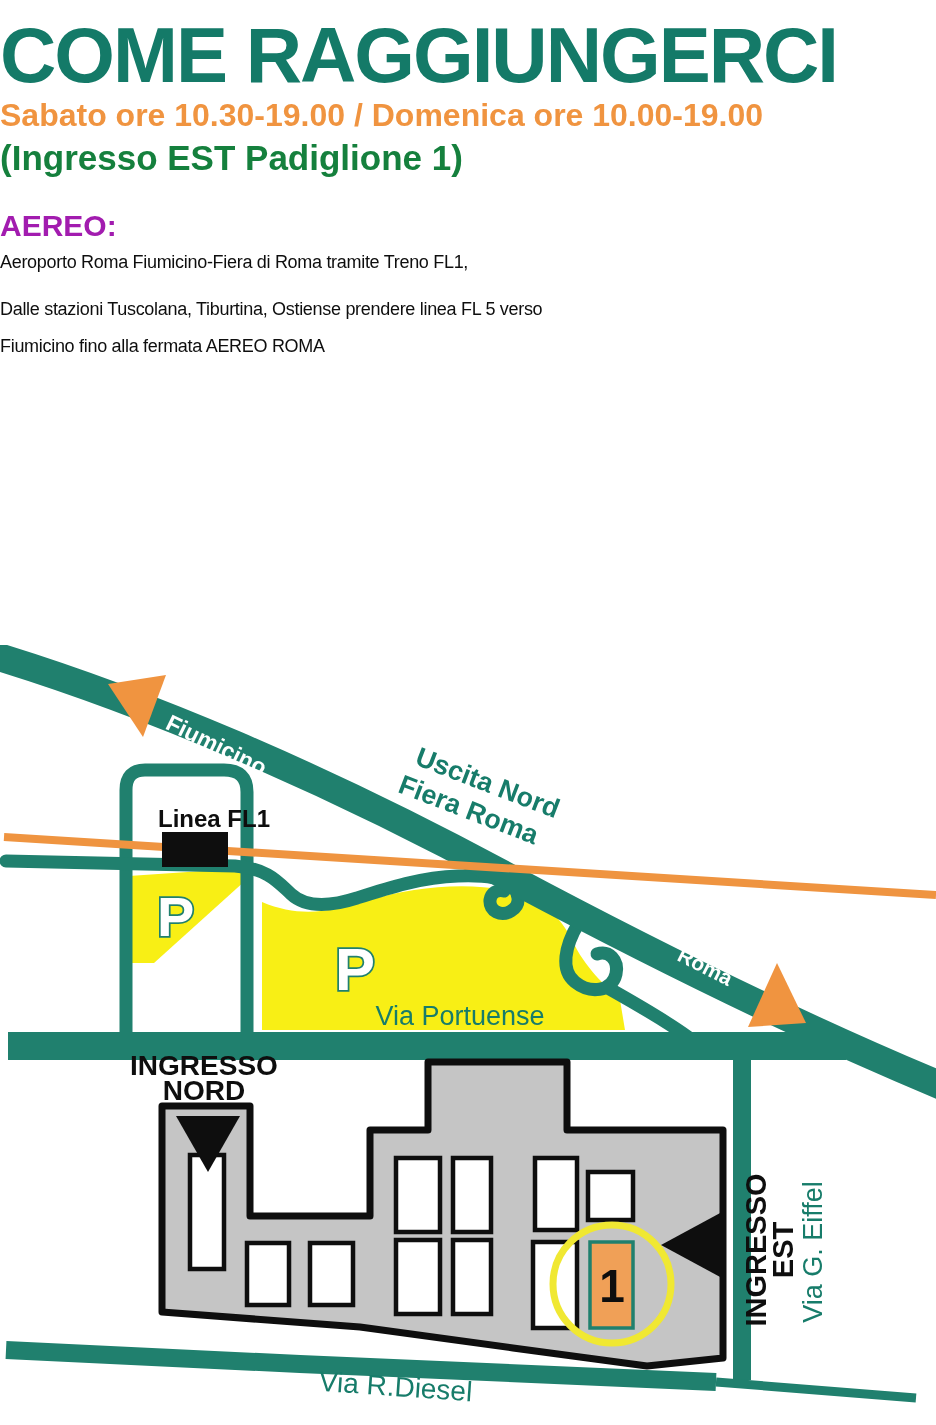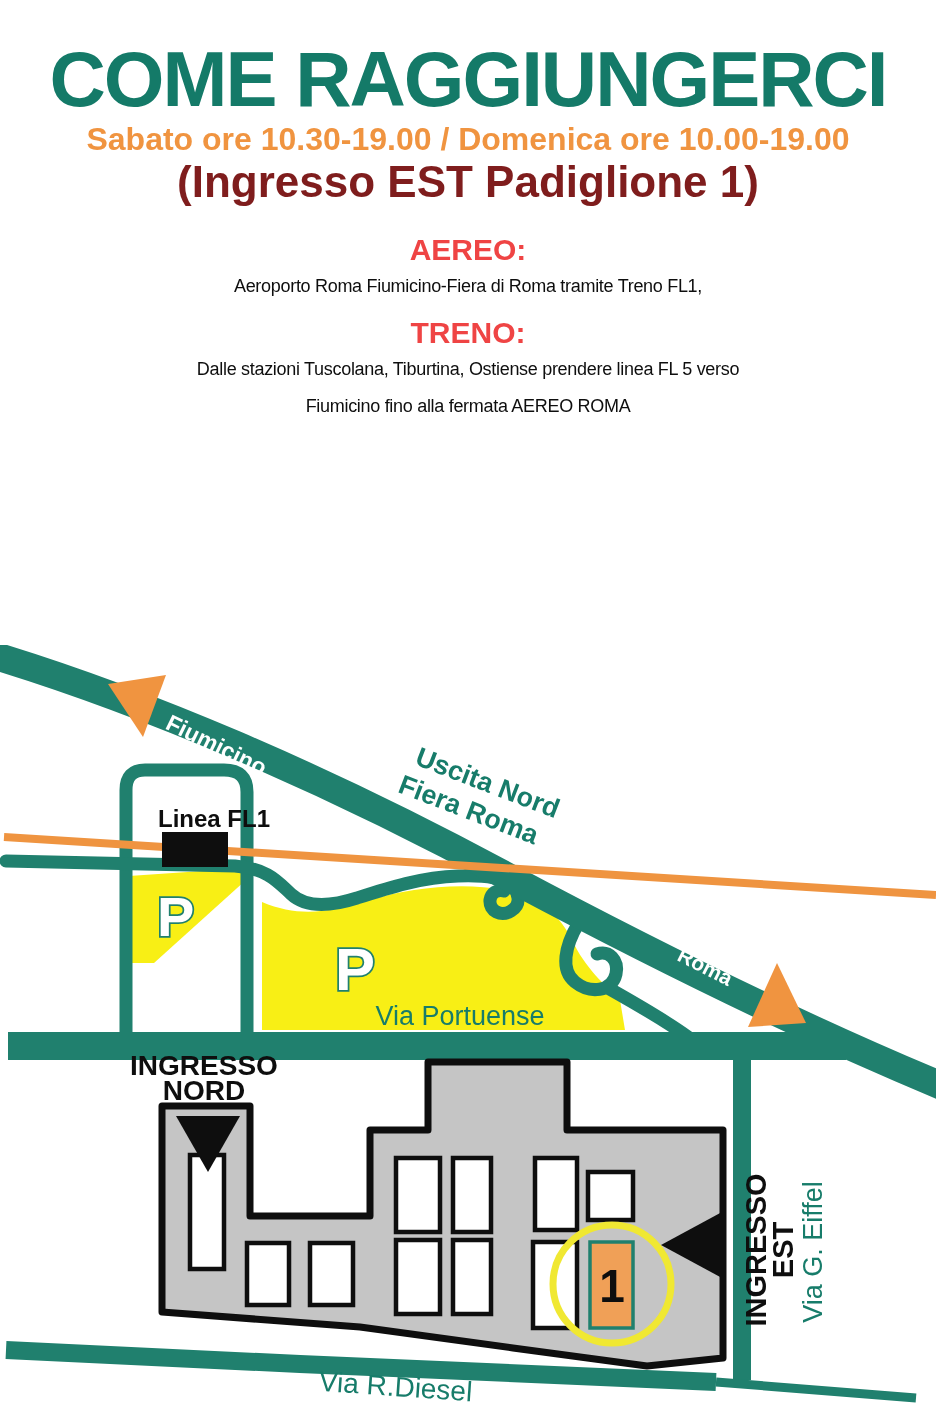--- a/index.html
+++ b/index.html
@@ -1,45 +1,44 @@
 <!DOCTYPE html>
 <html><head>
 <meta charset="utf-8">
 <style>
   html,body{margin:0;padding:0;background:#ffffff;}
   body{width:936px;height:1425px;position:relative;overflow:hidden;
        font-family:"Liberation Sans",sans-serif;-webkit-font-smoothing:antialiased;}
-  .top{position:absolute;top:0;left:0;width:936px;text-align:center;margin-top:24px;}
+  .top{position:absolute;top:0;left:0;width:936px;text-align:left;}
   .title{margin-top:14px;font-size:78px;font-weight:bold;letter-spacing:-2px;
          color:#147a68;line-height:82px;}
   .hours{margin-top:2px;font-size:32px;font-weight:bold;color:#f09440;line-height:34px;}
-  .entrance{margin-top:2px;font-size:44px;font-weight:bold;color:#7f1d1d;line-height:48px;}
+  .entrance{margin-top:2px;font-size:35px;font-weight:bold;color:#15803d;line-height:48px;}
   .sec{margin-top:10px;}
-  .sec-head{font-size:30px;font-weight:bold;color:#ef4444;line-height:36px;}
+  .sec-head{font-size:30px;font-weight:bold;color:#a21caf;line-height:36px;}
   .sec-line{font-size:18px;color:#0e0e0e;line-height:37px;letter-spacing:-0.3px;}
   #mapsvg{position:absolute;left:0;top:645px;}
   #mapsvg text{font-family:"Liberation Sans",sans-serif;}
   .roadlbl{fill:#ffffff;font-weight:bold;}
   .teallbl{fill:#177c6a;}
   .blklbl{fill:#0e0e0e;font-weight:bold;}
 </style>
 </head>
 <body>
 
 <div class="top">
   <div class="title">COME RAGGIUNGERCI</div>
   <div class="hours">Sabato ore 10.30-19.00 / Domenica ore 10.00-19.00</div>
   <div class="entrance">(Ingresso EST Padiglione 1)</div>
 
   <div class="sec" style="margin-top:26px;">
     <div class="sec-head">AEREO:</div>
     <div class="sec-line">Aeroporto Roma Fiumicino-Fiera di Roma tramite Treno FL1,</div>
   </div>
   <div class="sec">
-    <div class="sec-head">TRENO:</div>
     <div class="sec-line">Dalle stazioni Tuscolana, Tiburtina, Ostiense prendere linea FL 5 verso</div>
     <div class="sec-line">Fiumicino fino alla fermata AEREO ROMA</div>
   </div>
 </div>
 
 <svg id="mapsvg" width="936" height="780" viewBox="0 645 936 780" xmlns="http://www.w3.org/2000/svg">
 
   <polygon points="129,876 246,868 246,880 154,963 129,963" fill="#f8ef15"></polygon>
   <path fill="#f8ef15" d="M262,902 C300,918 330,912 370,900 C410,888 460,882 505,890
            C540,897 560,915 572,940 C585,968 605,985 620,1000 L625,1030 L262,1030 Z"></path>

